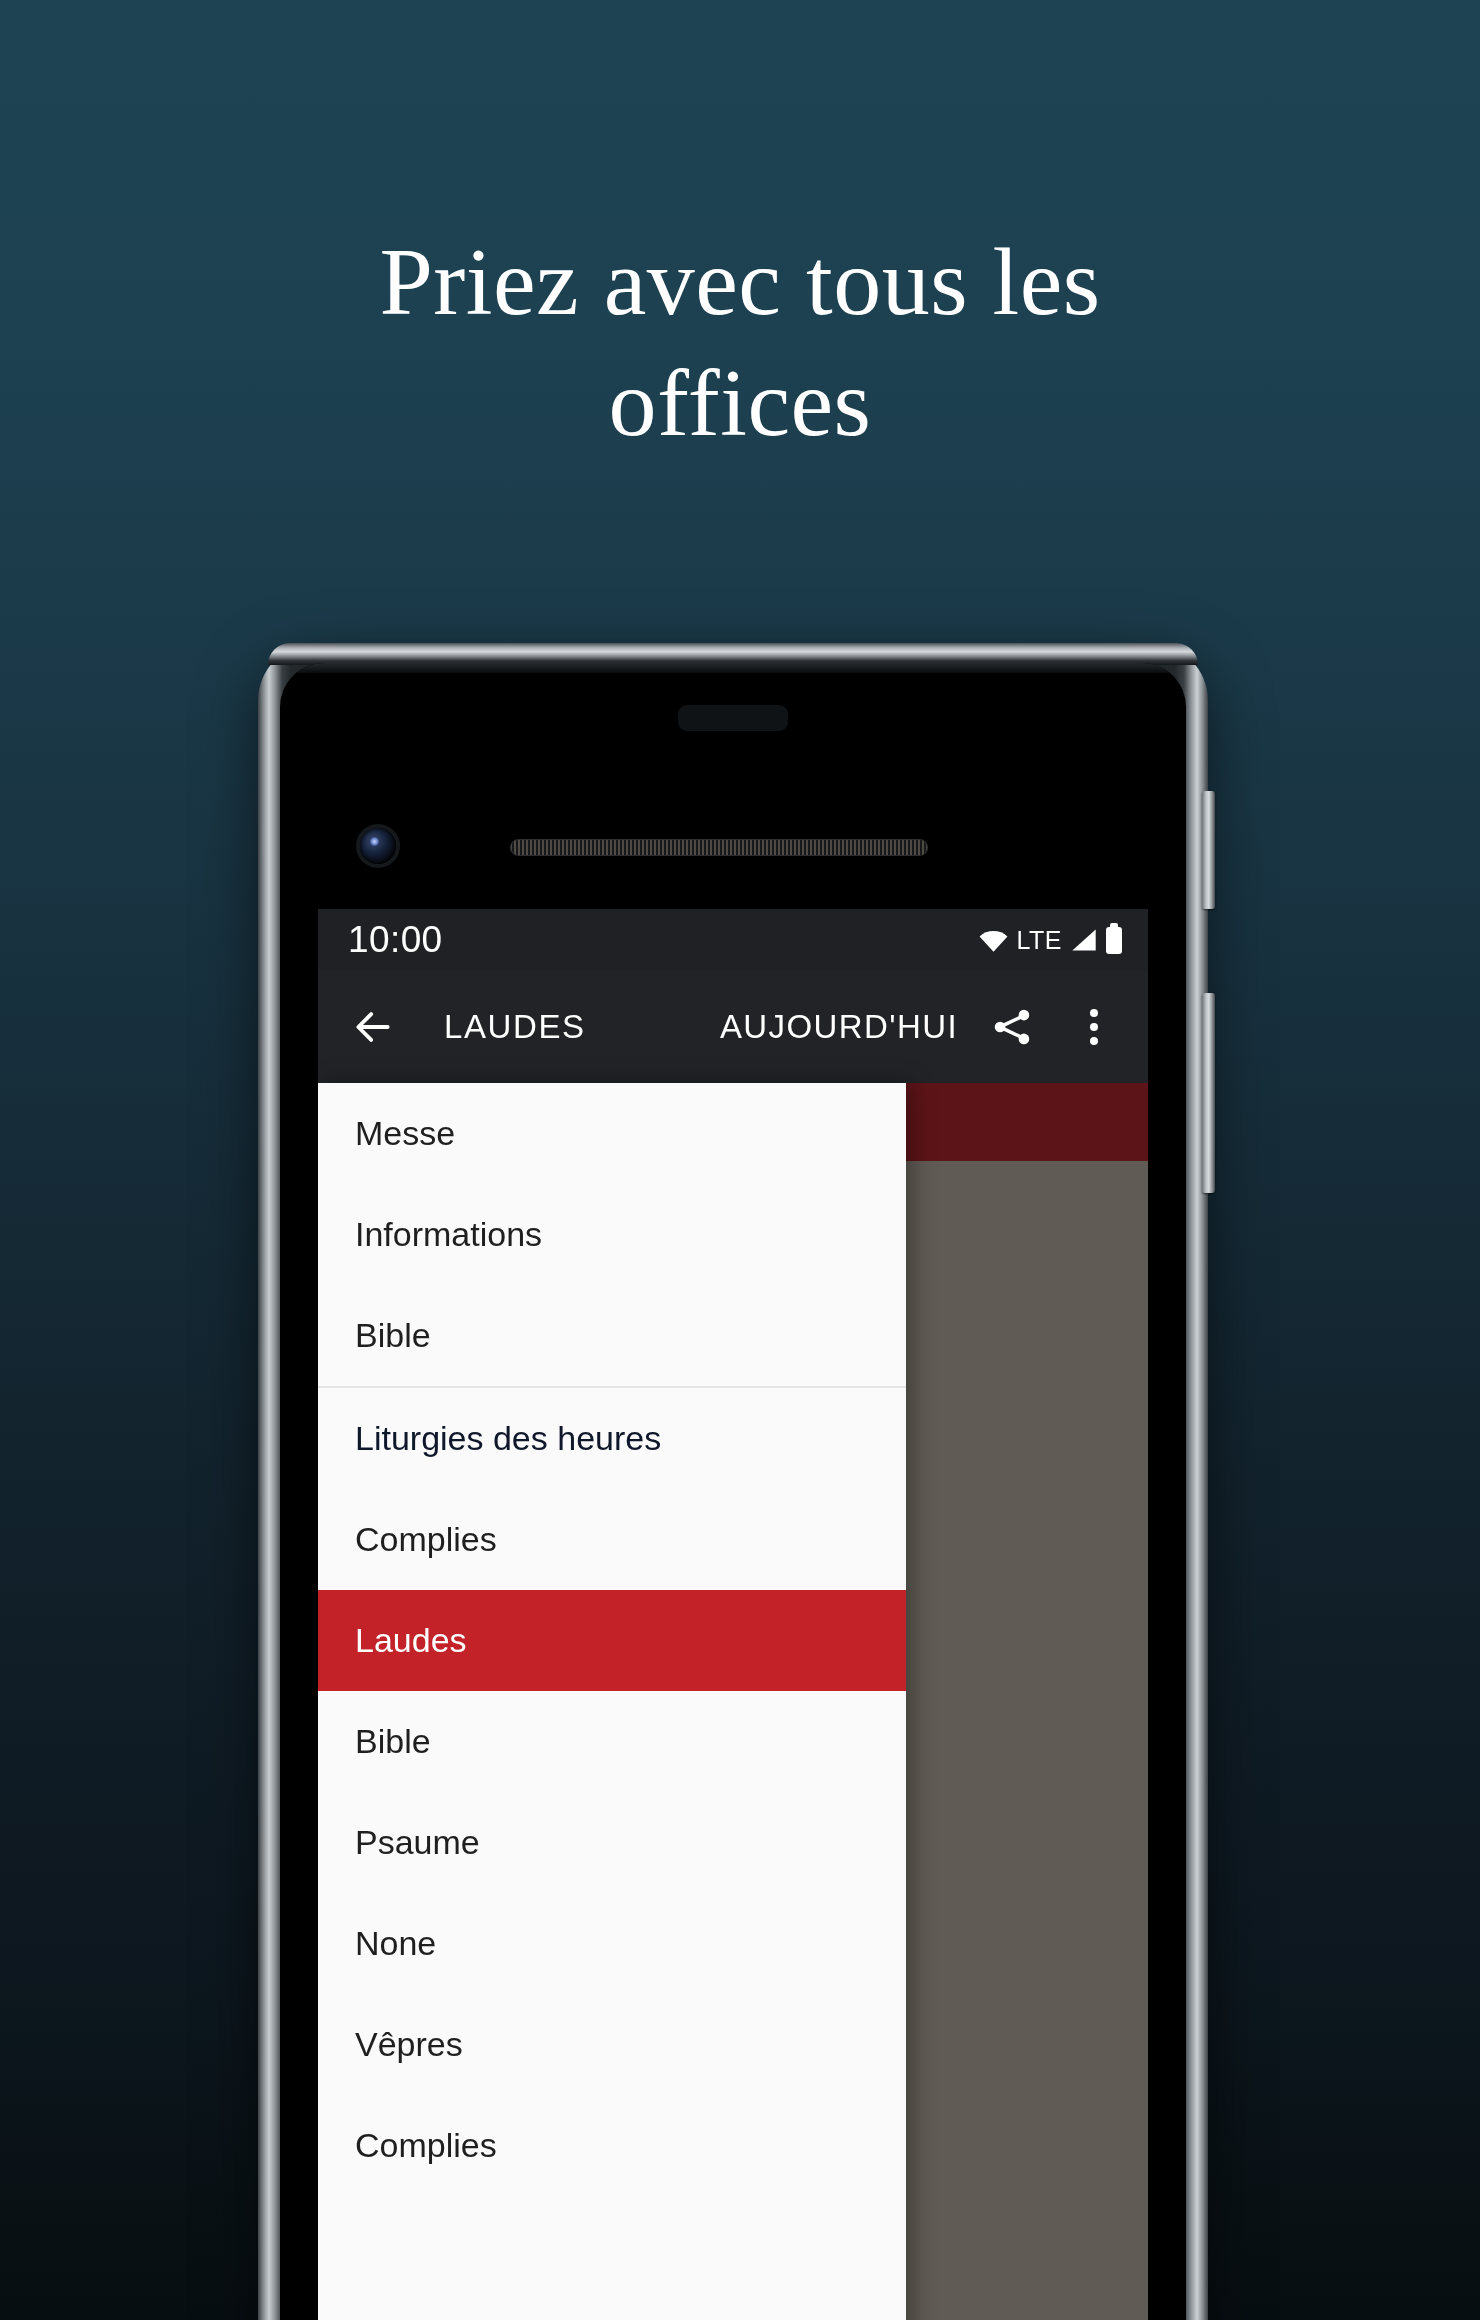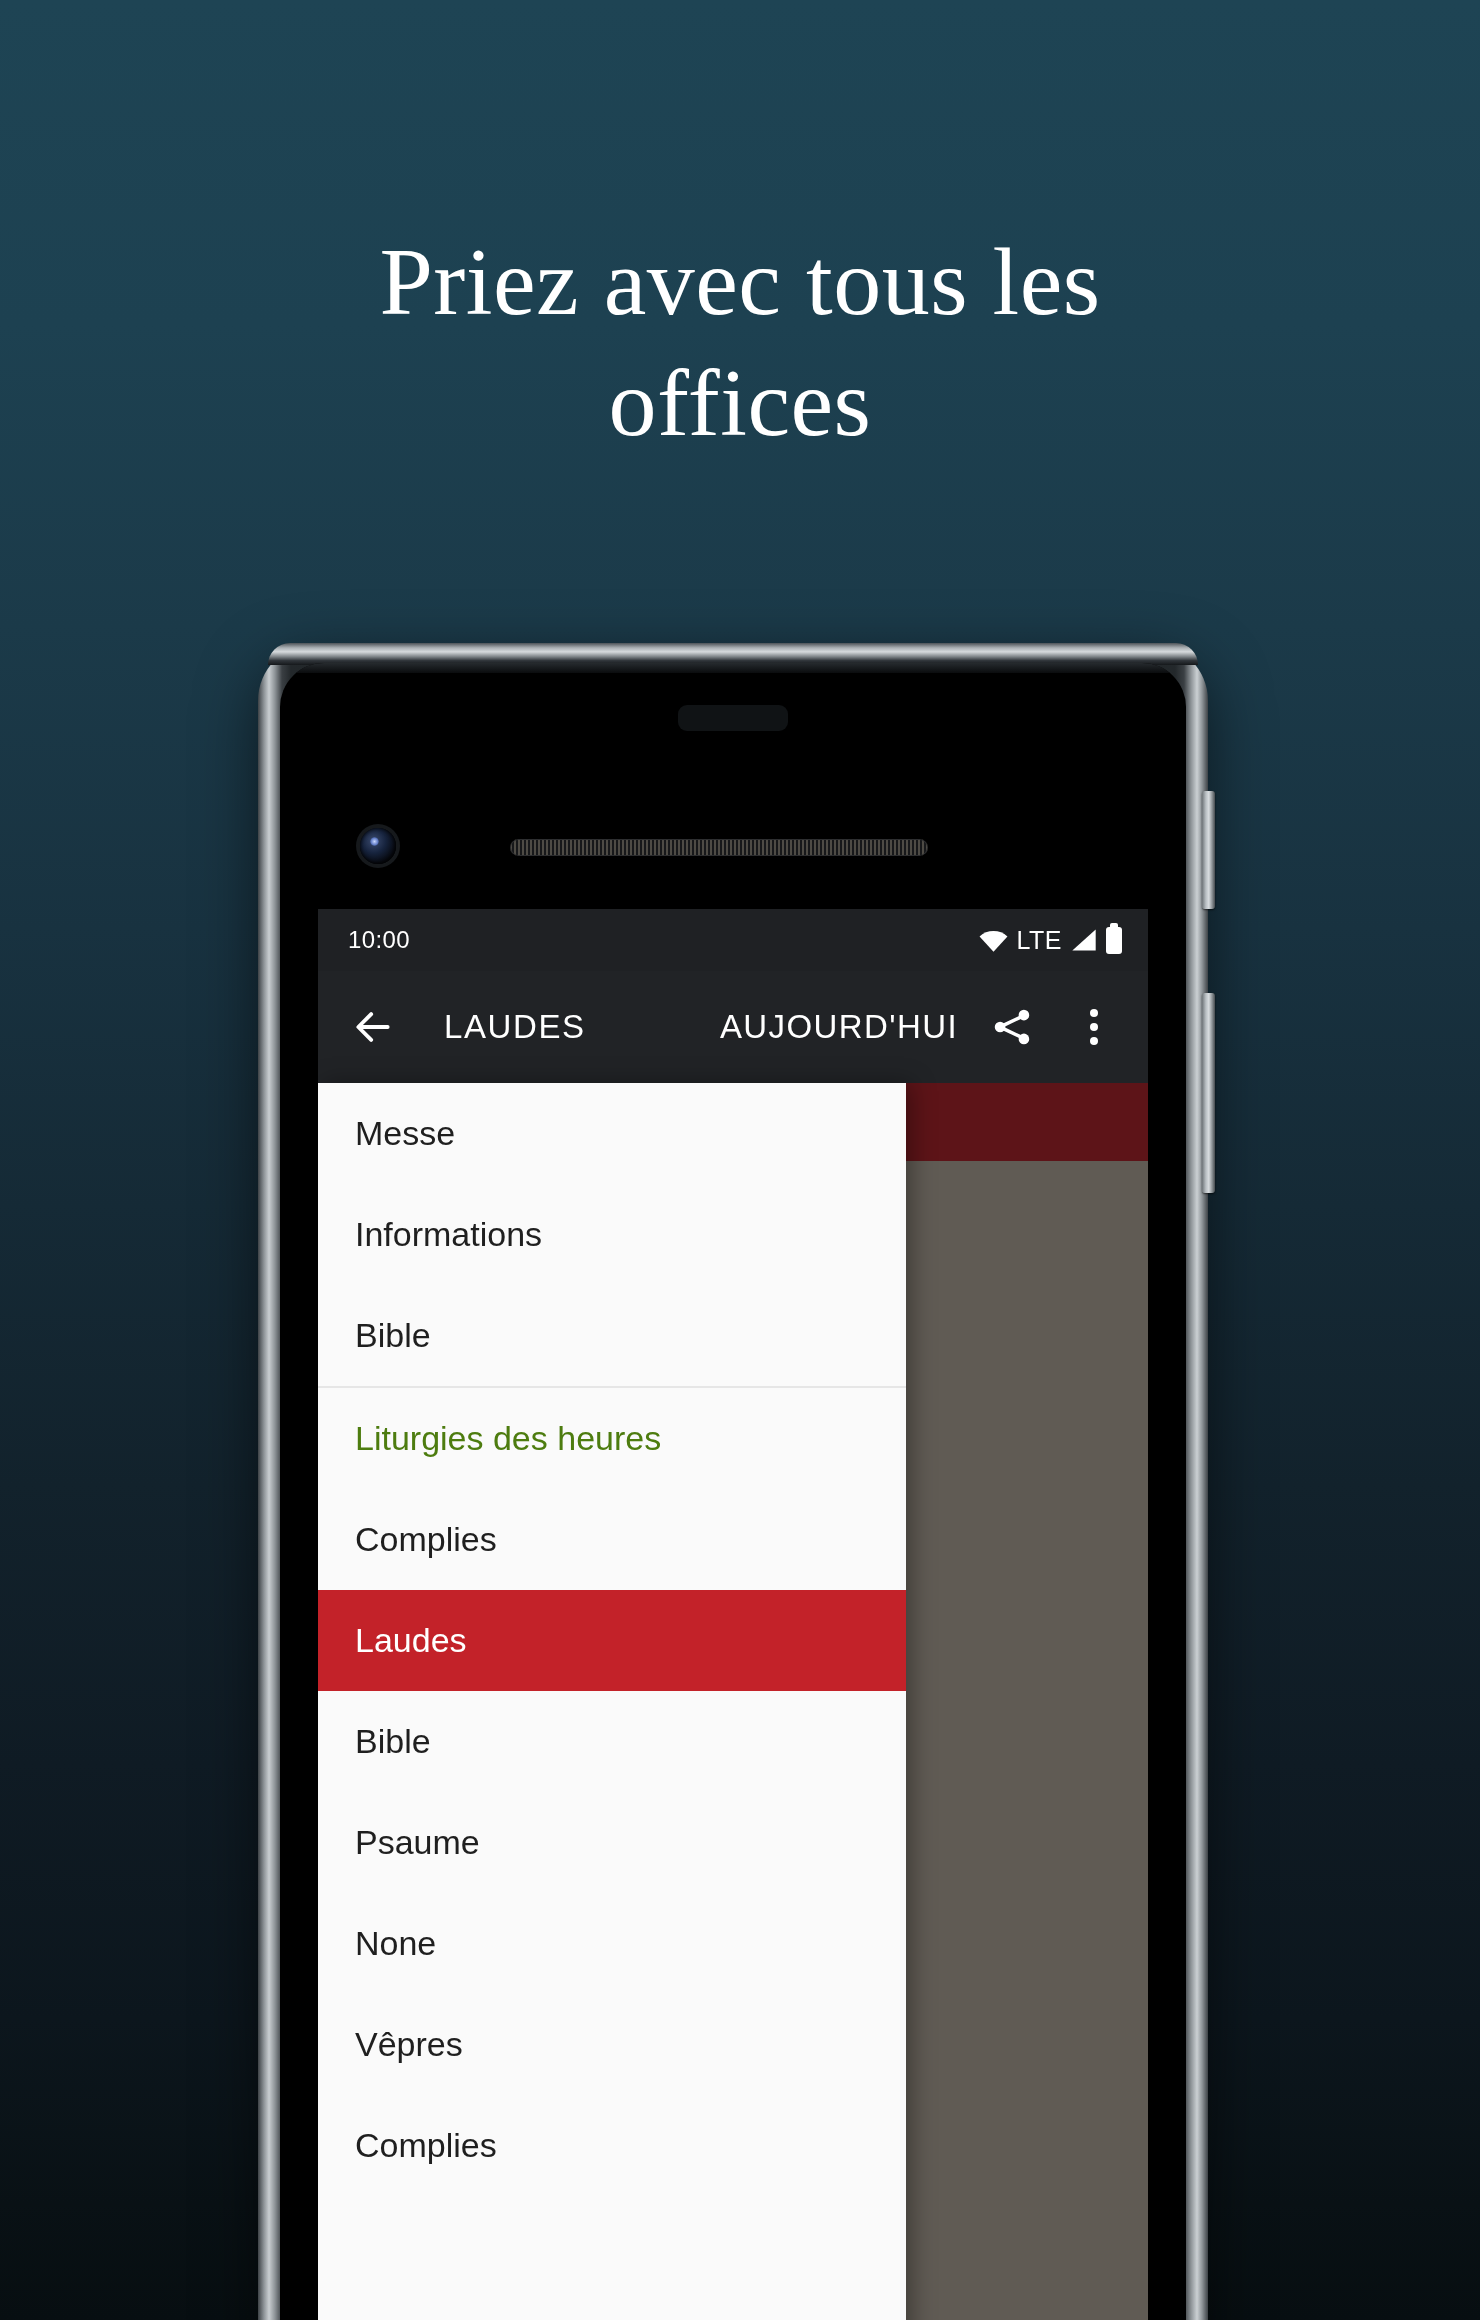--- a/index.html
+++ b/index.html
@@ -133,21 +133,21 @@
     position:relative;
     height:62px;
     background:#1f2124;
     display:flex;
     align-items:center;
     justify-content:space-between;
     padding:0 26px 0 30px;
   }
   .status-time {
     color:#ffffff;
-    font-size:24px;
+    font-size:37px;
     font-weight:400;
     letter-spacing:.4px;
   }
   .status-icons { display:flex; align-items:center; gap:8px; }
   .ico-wifi { width:31px; height:24px; }
   .ico-lte { color:#fff; font-size:25px; letter-spacing:.5px; font-weight:400; }
   .ico-signal { width:28px; height:24px; }
   .ico-batt { width:16px; height:27px; background:#fff; border-radius:3px; position:relative; }
   .ico-batt::before{ content:""; position:absolute; top:-4px; left:4px; width:8px; height:4px; background:#fff; border-radius:2px 2px 0 0;}
 
@@ -230,21 +230,21 @@
   .drawer-item.selected {
     background:#c32229;
     color:#ffffff;
   }
   .drawer-header {
     height:101px;
     display:flex;
     align-items:center;
     padding-left:37px;
     font-size:34px;
-    color:#4d7c0f;
+    color:#0f172a;
     font-weight:400;
   }
   .drawer-divider {
     height:2px;
     background:#e6e6e6;
     margin:0;
   }
 
   
   .side-btn {

